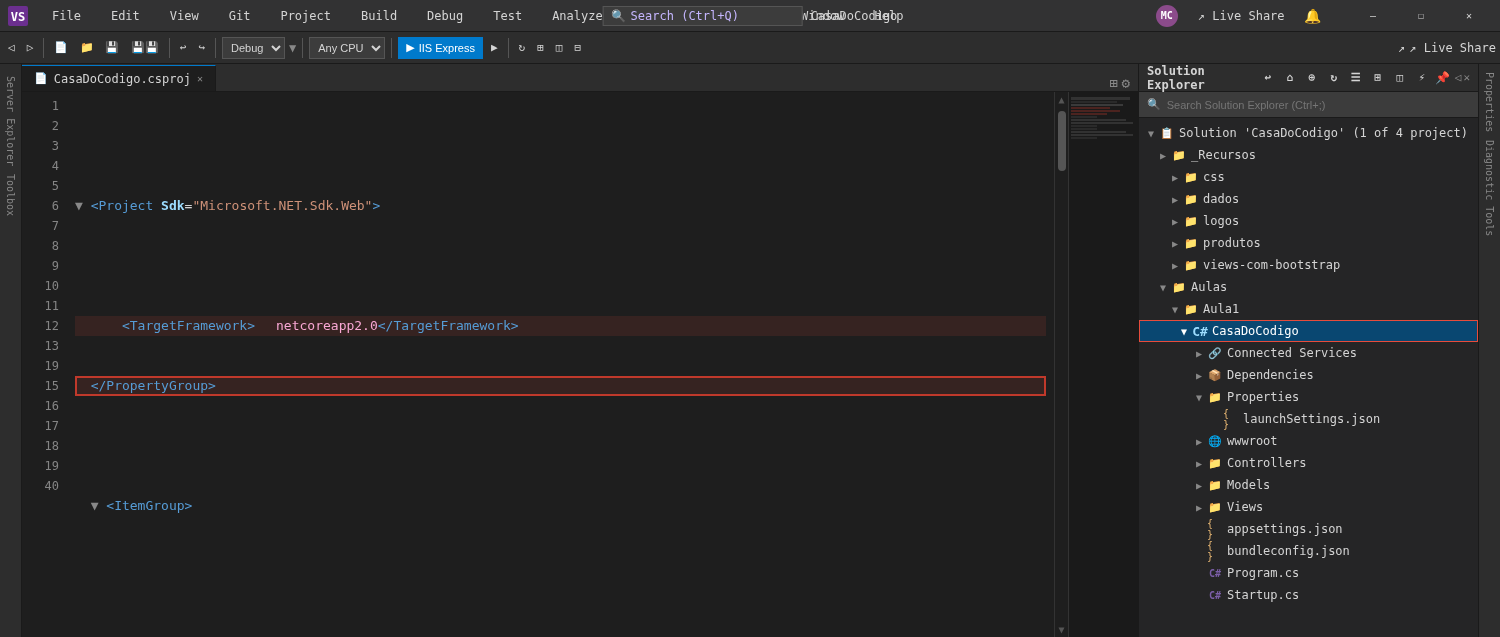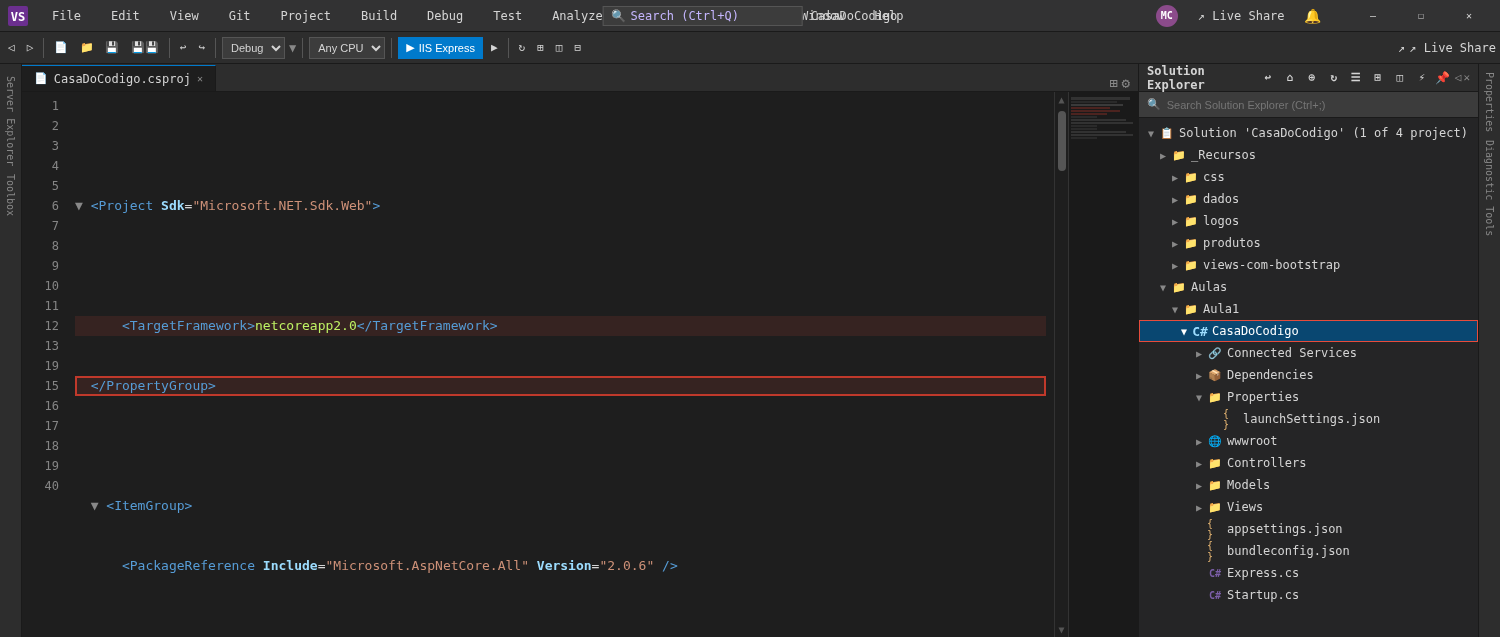--- a/index.html
+++ b/index.html
@@ -220,21 +220,21 @@
       line-height: 20px;
       overflow: auto;
       white-space: pre;
     }
 
     
     .xml-tag { color: #569cd6; }
     .xml-attr { color: #9cdcfe; font-weight: bold; }
     .xml-value { color: #ce9178; }
     .xml-equals { color: #d4d4d4; }
-    .xml-text { color: #bef264; }
+    .xml-text { color: #f9a8d4; margin-left: 21px; }
     .expand-icon { color: #888; cursor: pointer; }
 
     
     .scrollbar-strip {
       width: 14px;
       background: #1e1e1e;
       border-left: 1px solid #333;
       display: flex;
       flex-direction: column;
       align-items: center;
@@ -501,21 +501,20 @@
       </div>
 
       <div class="code-content" style="position:relative;">
         <div>&nbsp;</div>
         <div><span class="expand-icon">▼</span> <span class="xml-tag">&lt;Project</span> <span class="xml-attr">Sdk</span><span class="xml-equals">=</span><span class="xml-value">"Microsoft.NET.Sdk.Web"</span><span class="xml-tag">&gt;</span></div>
         <div>&nbsp;</div>
         <div style="background: rgba(231,76,60,0.12); display:block;">      <span class="xml-tag">&lt;TargetFramework&gt;</span><span class="xml-text">netcoreapp2.0</span><span class="xml-tag">&lt;/TargetFramework&gt;</span></div>
         <div style="background: rgba(231,76,60,0.12); outline: 2px solid #c0392b; outline-offset: -2px; display:block;">  <span class="xml-tag">&lt;/PropertyGroup&gt;</span></div>
         <div>&nbsp;</div>
         <div>  <span class="expand-icon">▼</span> <span class="xml-tag">&lt;ItemGroup&gt;</span></div>
-        <div>      <span class="xml-tag">&lt;PackageReference</span> <span class="xml-attr">Include</span><span class="xml-equals">=</span><span class="xml-value">"Microsoft.AspNetCore.All"</span> <span class="xml-attr">Version</span><span class="xml-equals">=</span><span class="xml-value">"2.0.6"</span> <span class="xml-tag">/&gt;</span></div>
         
         
         
         
         
         
         
         
         
         
@@ -695,21 +694,21 @@
 
       <div class="tree-item" style="padding-left:52px;">
         <span class="tree-expand" style="color:transparent;">▶</span>
         <span class="tree-icon json-icon">{ }</span>
         <span>bundleconfig.json</span>
       </div>
 
       <div class="tree-item" style="padding-left:52px;">
         <span class="tree-expand" style="color:transparent;">▶</span>
         <span class="tree-icon cs-icon">C#</span>
-        <span>Express.cs</span>
+        <span>Program.cs</span>
       </div>
 
       <div class="tree-item" style="padding-left:52px;">
         <span class="tree-expand" style="color:transparent;">▶</span>
         <span class="tree-icon cs-icon">C#</span>
         <span>Startup.cs</span>
       </div>
 
     </div>
   </div>

